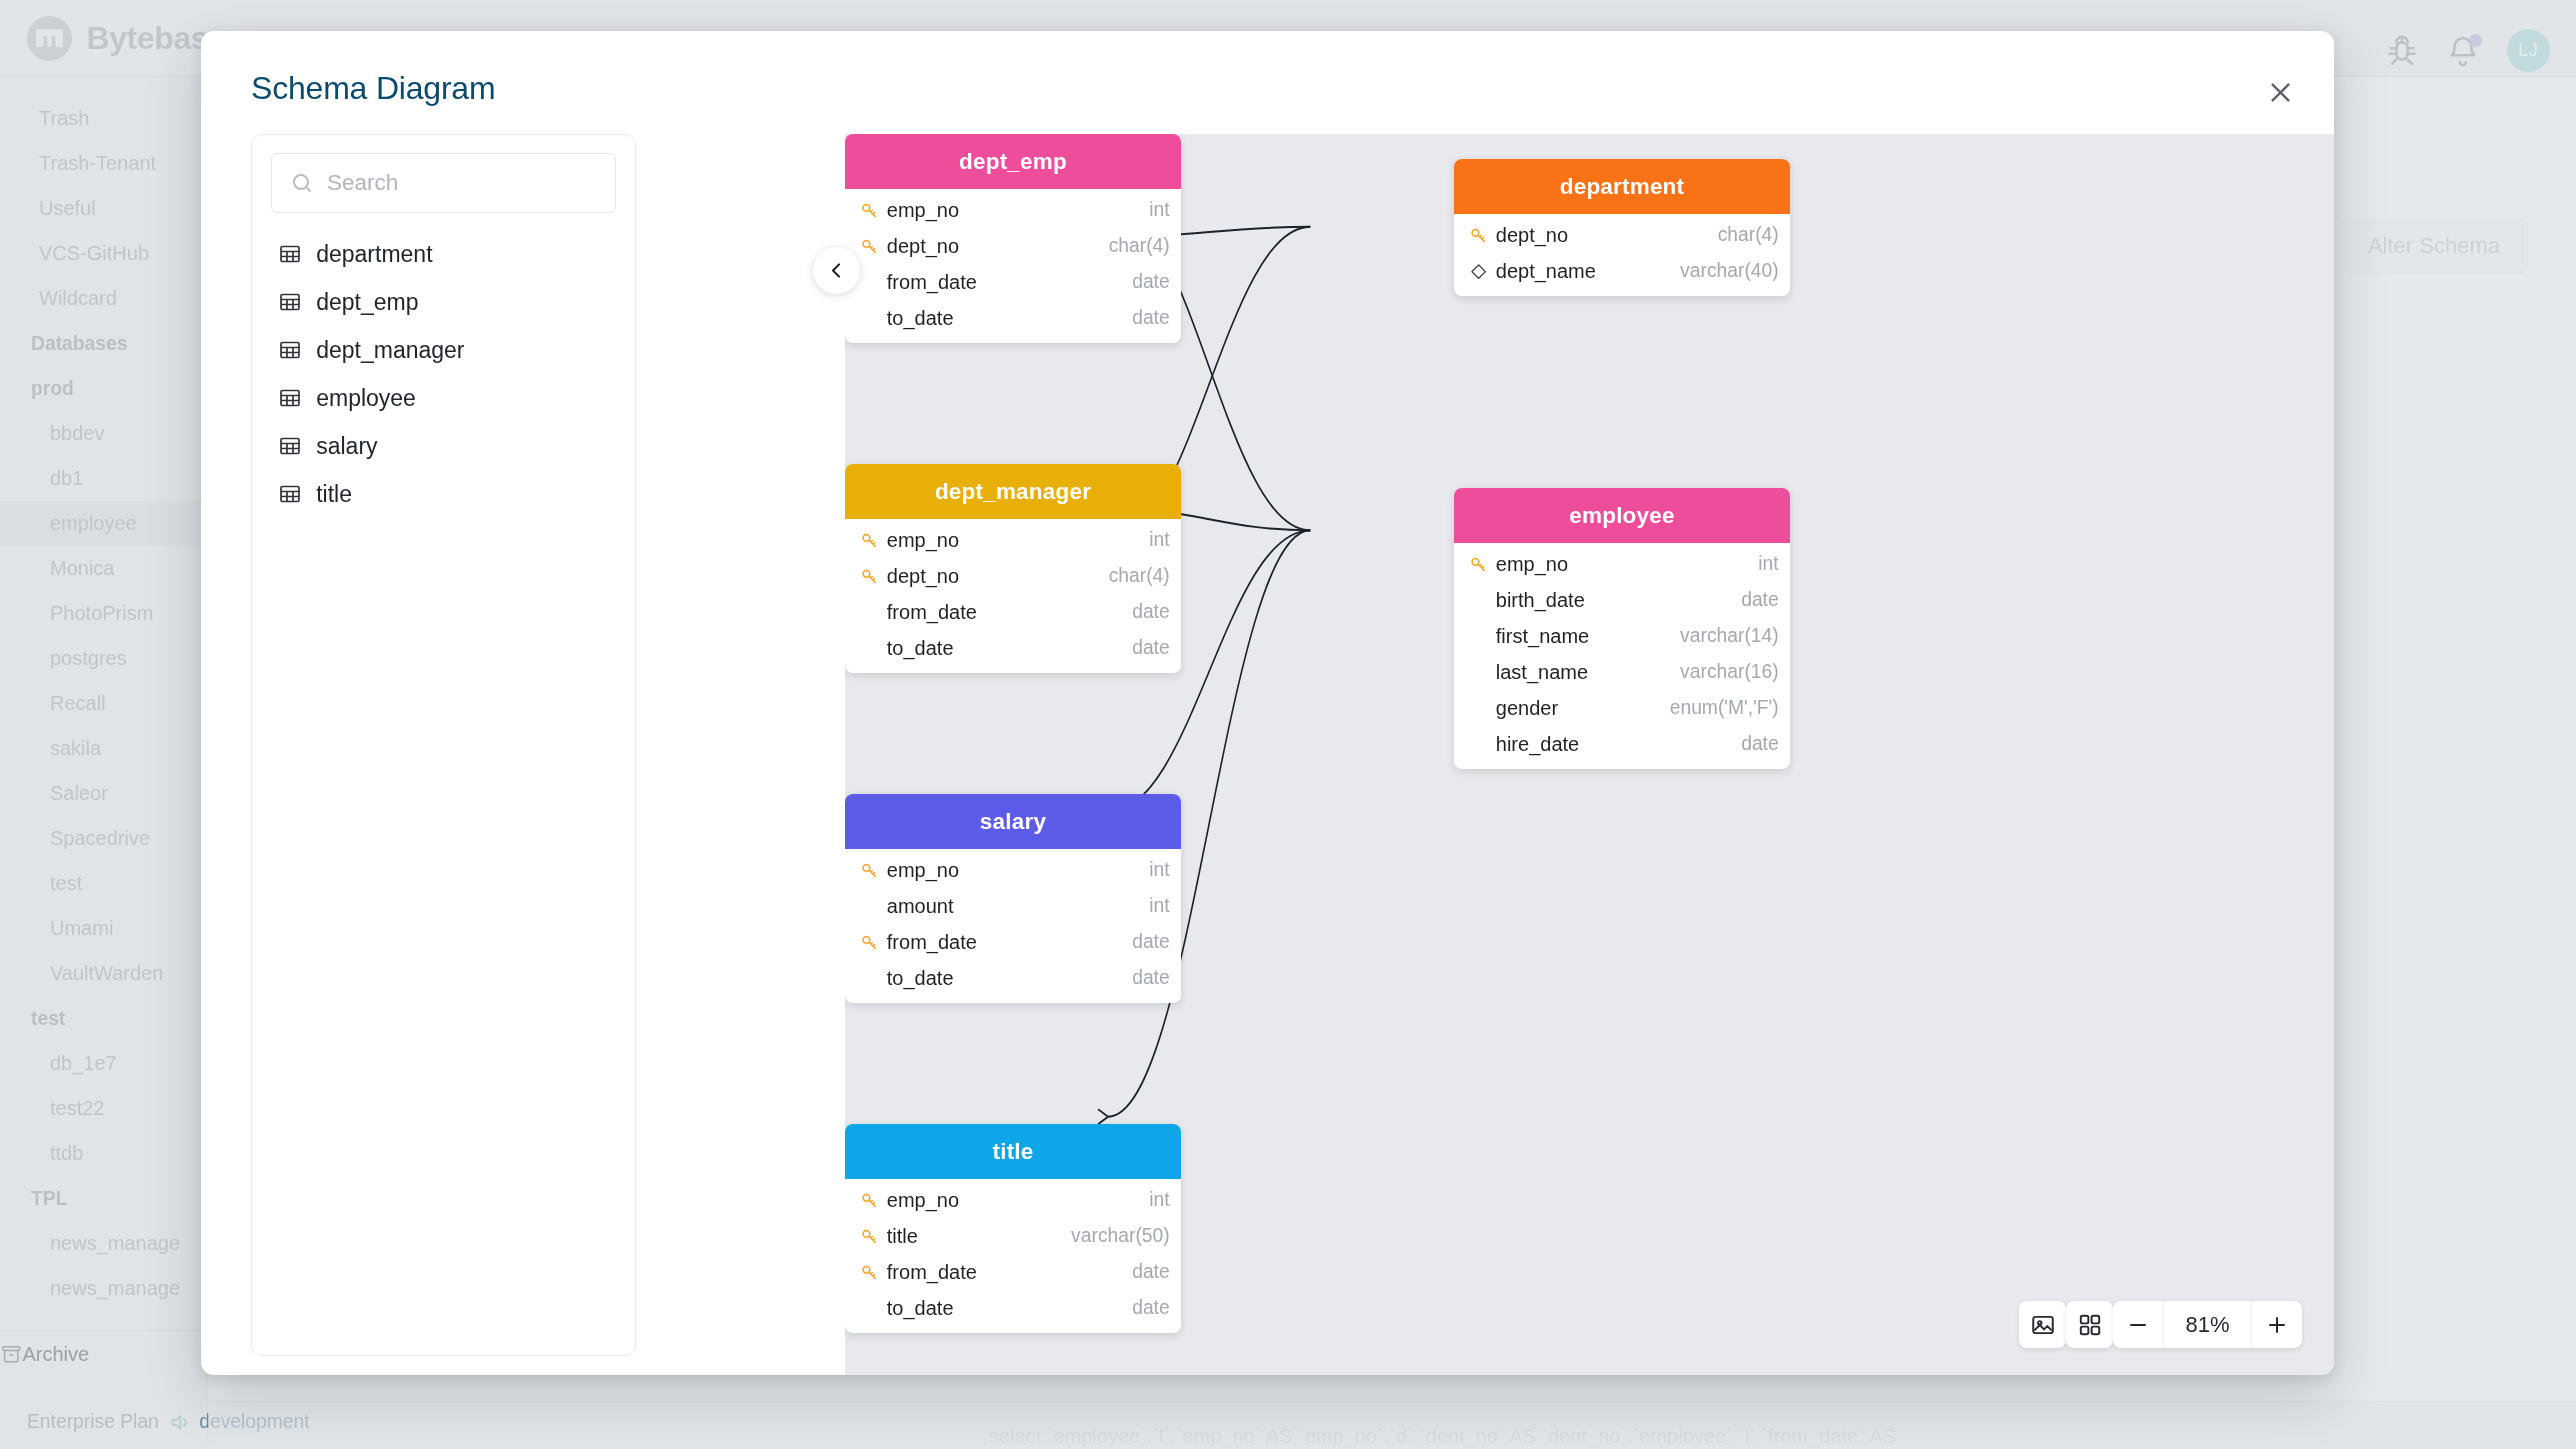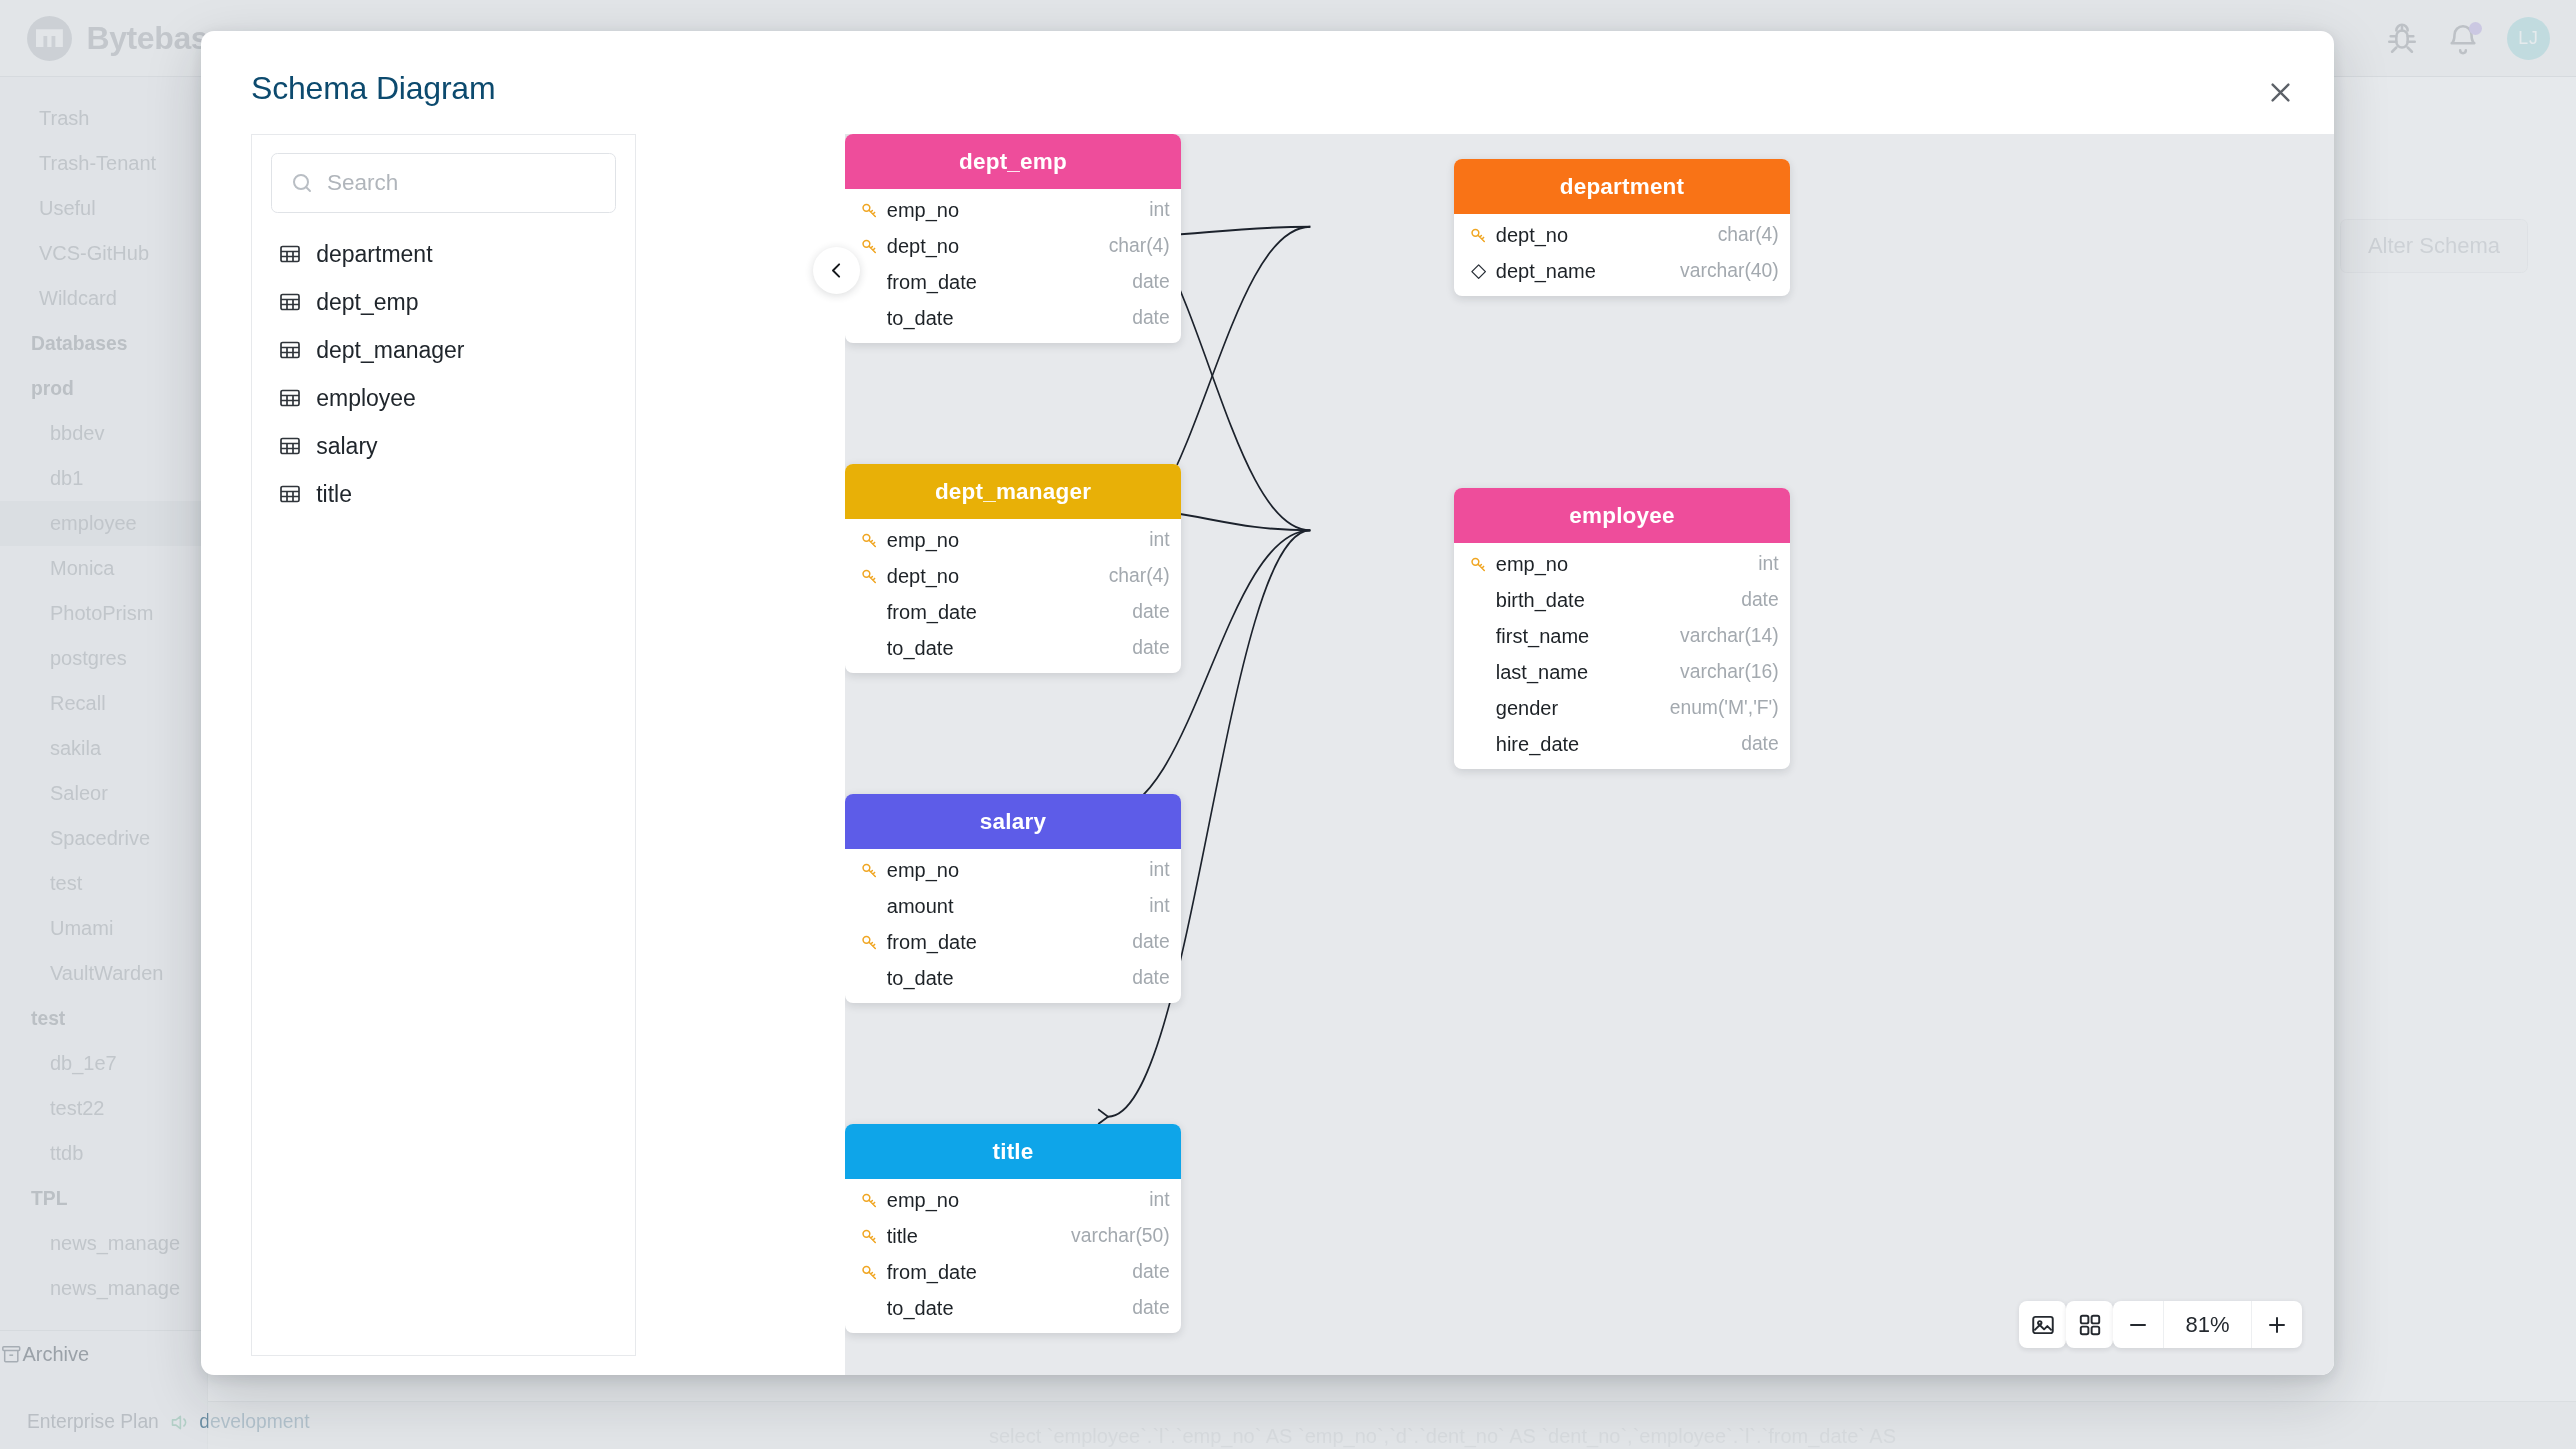--- a/index.html
+++ b/index.html
@@ -25,21 +25,21 @@
     background: #9ba3ab; position: relative;
   }
   .brand-mark::before {
     content: ""; position: absolute; left: 8.9px; top: 13.7px;
     width: 27px; height: 17.7px; background: #e2e5e8;
     clip-path: polygon(0 0,100% 0,100% 100%,72% 100%,72% 38%,58% 38%,58% 100%,42% 100%,42% 38%,28% 38%,28% 100%,0 100%);
   }
   .brand-text { font-size: 32px; font-weight: 700; color: #7d858d; letter-spacing: -0.4px; }
 
   #bg-top-right {
-    position: absolute; right: 26px; top: 0; height: 77px;
+    position: absolute; right: 26px; top: 12px; height: 77px;
     display: flex; align-items: center; gap: 27px; opacity: .33;
   }
   .tb-ico { width: 34px; height: 34px; color: #737b83; position: relative; }
   .tb-ico svg { width: 100%; height: 100%; display: block; }
   .bell-dot {
     position: absolute; right: -2.4px; top: 0px; width: 13.7px; height: 13.7px;
     border-radius: 50%; background: #9f8ed8;
   }
   .avatar-bg {
     width: 43px; height: 43px; border-radius: 50%; background: #7fc7cf;
@@ -113,21 +113,21 @@
   #modal-close {
     position: absolute; right: 31px; top: 39px;
     width: 45px; height: 45px; display: flex; align-items: center; justify-content: center;
     cursor: pointer; color: #5c6168;
   }
   #modal-close svg { width: 27px; height: 27px; }
 
   
   #table-panel {
     position: absolute; left: 50px; top: 103px; width: 385px; bottom: 19.3px;
-    border: 0.8px solid #e7e9ec; border-radius: 0; background: #fff;
+    border: 0.8px solid #e7e9ec; border-radius: 11px; background: #fff;
     padding: 17.7px 19.3px 0 19.3px;
   }
   #search-box {
     height: 60px; border: 0.8px solid #e0e3e7; border-radius: 6.4px;
     display: flex; align-items: center; gap: 13px; padding: 0 17.7px;
     background: #fff;
   }
   #search-box svg { width: 24px; height: 24px; color: #b9bec4; flex: none; }
   #search-input {
     border: 0; outline: 0; font-size: 22.5px; color: #2d3238;

